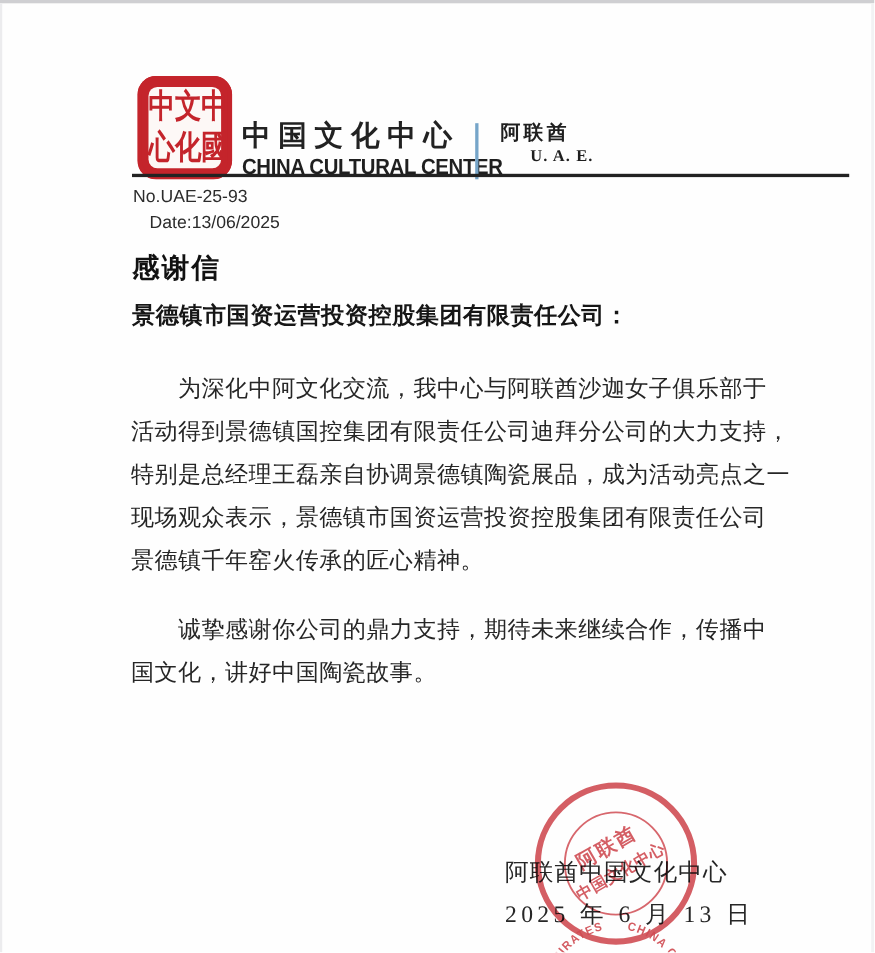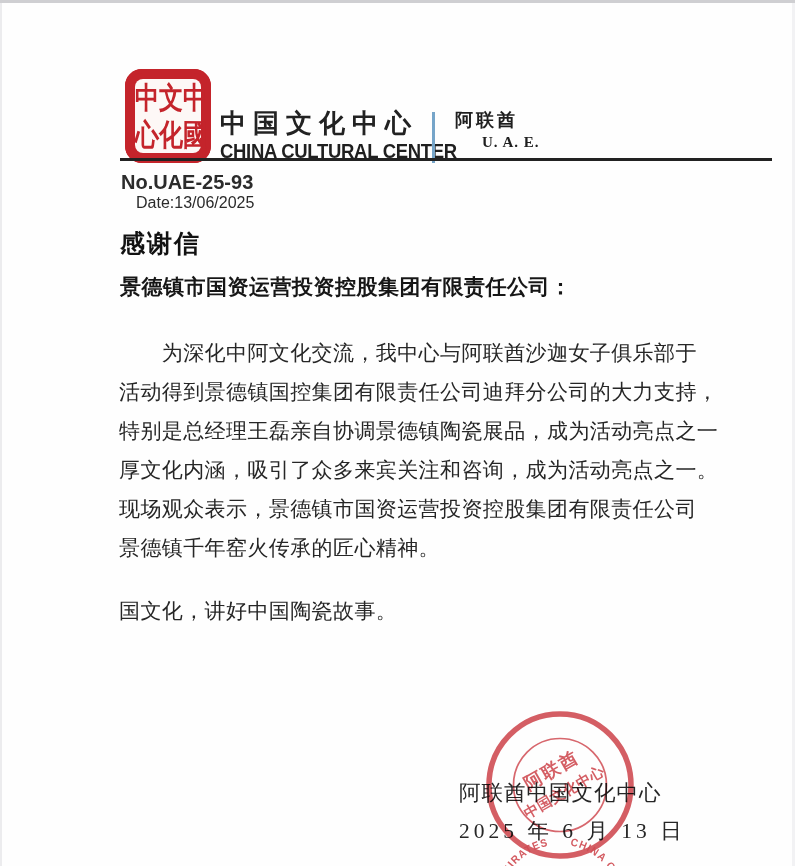--- a/index.html
+++ b/index.html
@@ -36,21 +36,21 @@
   }
   .org-en{
     position:absolute;left:220px;top:137px;width:230px;
     font-size:18.5px;font-weight:bold;color:#1f1f1f;letter-spacing:-0.3px;
     transform:scaleY(1.08);transform-origin:left top;white-space:nowrap;
   }
   .hdr-divider{position:absolute;left:432px;top:109px;width:3px;height:51px;background:#76a5c9;}
   .region-cn{position:absolute;left:455px;top:105px;font-size:18px;font-weight:bold;letter-spacing:3px;color:#1f1f1f;}
   .region-en{position:absolute;left:482px;top:131px;font-size:15px;font-weight:bold;letter-spacing:1px;color:#1f1f1f;font-family:Liberation Serif, serif;}
   .hdr-rule{position:absolute;left:120px;top:155px;width:652px;height:3px;background:#222;}
-  .ref-no{position:absolute;left:121px;top:168px;font-size:20px;color:#2b2b2b;font-weight:bold;}
+  .ref-no{position:absolute;left:121px;top:168px;font-size:16px;color:#2b2b2b;}
   .ref-date{position:absolute;left:136px;top:191px;font-size:16px;color:#2b2b2b;}
 
   
   .cjk{font-family:"Liberation Serif","DejaVu Serif",serif;}
   .title{
     position:absolute;left:120px;top:224px;width:566px;
     font-size:25px;font-weight:bold;color:#111;letter-spacing:2px;
   }
   .addressee{
     position:absolute;left:120px;top:270px;width:620px;
@@ -102,25 +102,25 @@
   <div class="ref-date">Date:13/06/2025</div>
 
   <div class="title cjk">感谢信</div>
   <div class="addressee cjk">景德镇市国资运营投资控股集团有限责任公司：</div>
 
   <div class="body-block">
     <div>
       <div class="bline cjk">　　为深化中阿文化交流，我中心与阿联酋沙迦女子俱乐部于</div>
       <div class="bline cjk">活动得到景德镇国控集团有限责任公司迪拜分公司的大力支持，</div>
       <div class="bline cjk">特别是总经理王磊亲自协调景德镇陶瓷展品，成为活动亮点之一</div>
-      <div class="bline cjk">厚文化内涵，吸引了众多来宾关注和咨询，成为活动亮点之一。</div>
       <div class="bline cjk">现场观众表示，景德镇市国资运营投资控股集团有限责任公司</div>
       <div class="bline cjk">景德镇千年窑火传承的匠心精神。</div>
     </div>
     <div class="para2">
+      <div class="bline cjk">　　诚挚感谢你公司的鼎力支持，期待未来继续合作，传播中</div>
       <div class="bline cjk">国文化，讲好中国陶瓷故事。</div>
     </div>
   </div>
 
   <div class="sig-org cjk">阿联酋中国文化中心</div>
   <div class="sig-date cjk">2025 年 6 月 13 日</div>
 
   <svg class="stamp" viewBox="0 0 154 163" xmlns="http://www.w3.org/2000/svg">
     <g fill="none" stroke="#ca333b">
       <circle cx="77" cy="79" r="71" stroke-width="5.5" opacity="0.9"></circle>

